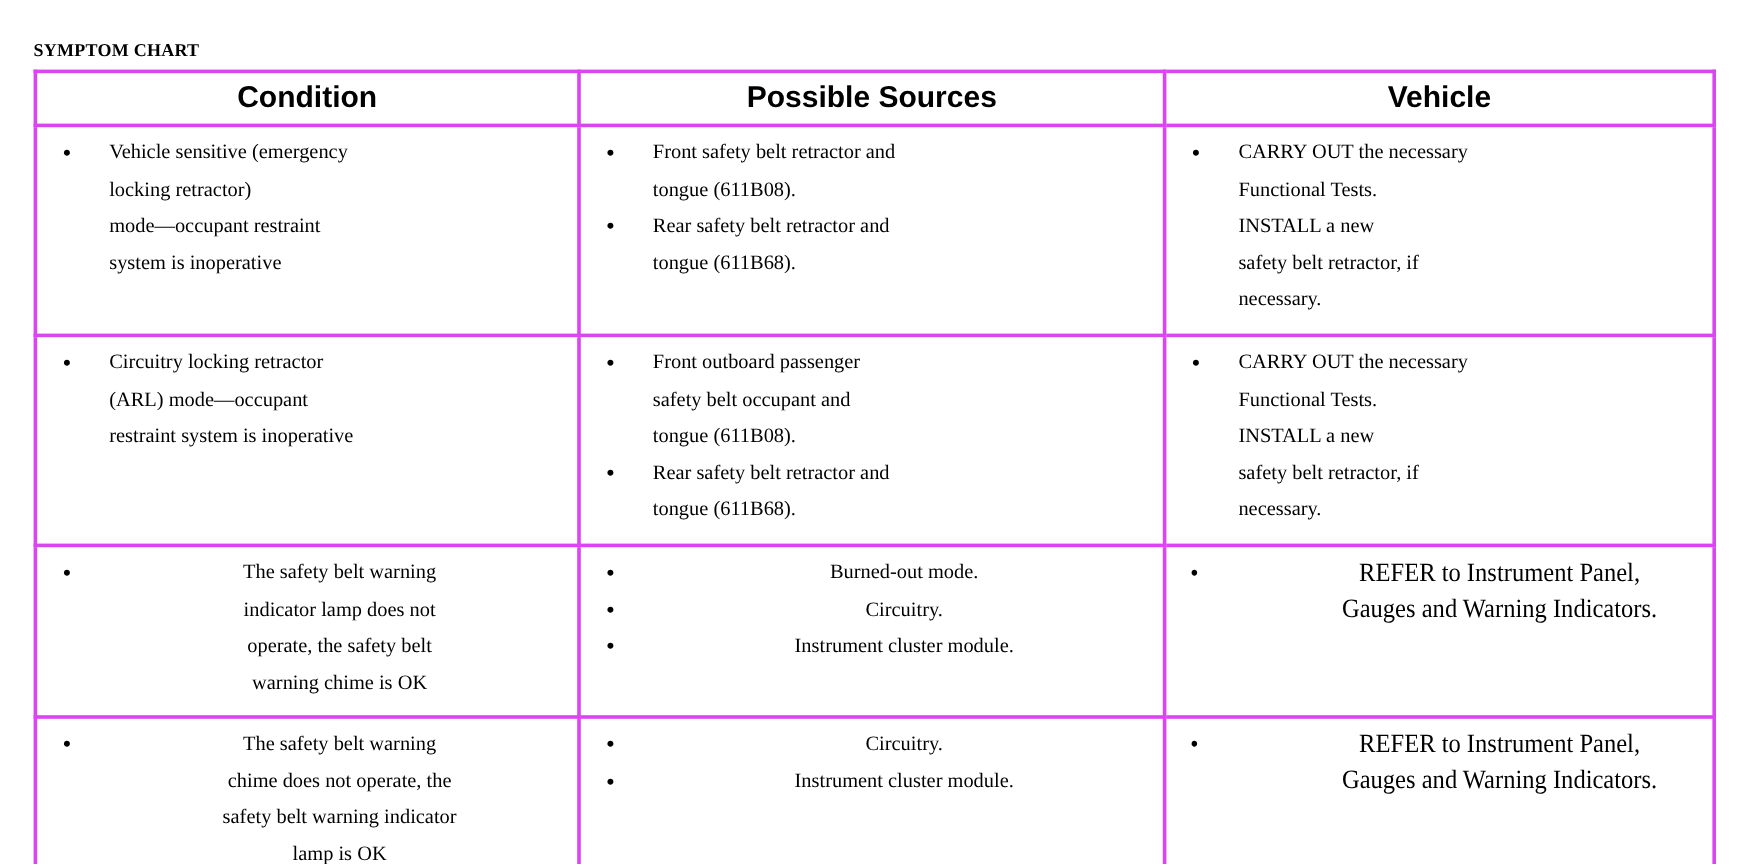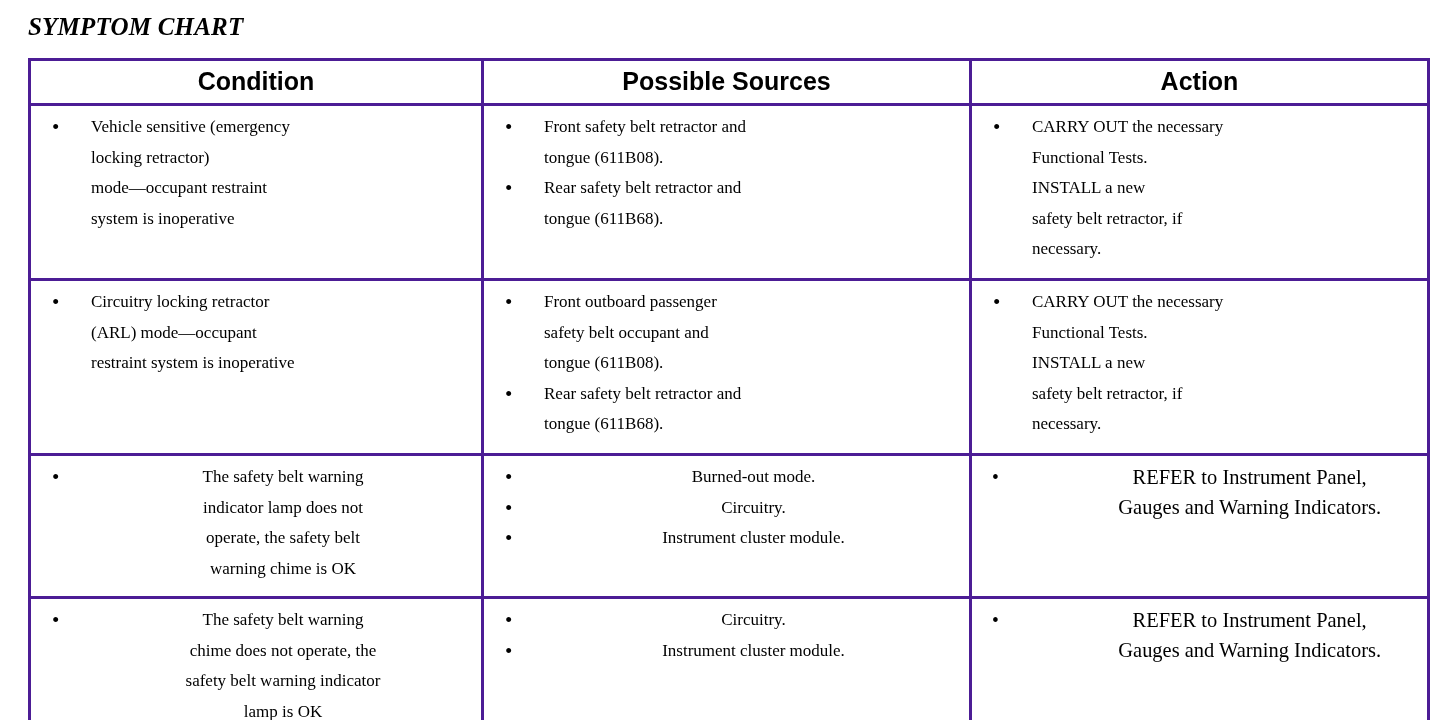--- a/index.html
+++ b/index.html
@@ -19,47 +19,46 @@
   .page {
     position: relative;
     width: 1456px;
     height: 720px;
   }
 
   
   .doc-title {
     position: absolute;
     left: 28px;
-    top: 14px;
+    top: 30px;
     font-family: "Liberation Serif", "DejaVu Serif", serif;
     font-weight: bold;
-    font-size: 25px;
+    font-size: 15px;
     letter-spacing: 0.2px;
     line-height: 26px;
     white-space: nowrap;
-    font-style: italic;
   }
 
   
   .symptom-table {
     position: absolute;
     left: 28px;
     top: 58px;
     width: 1399px;      
     border-collapse: collapse;
     table-layout: fixed;
     border: 3px solid #000;
   }
   .symptom-table col.c-condition { width: 453px; }
   .symptom-table col.c-sources   { width: 488px; }
   .symptom-table col.c-action    { width: 458px; }
 
   .symptom-table th,
   .symptom-table td {
-    border: 3px solid #4c1d95;
+    border: 3px solid #d946ef;
     vertical-align: top;
     padding: 0;
   }
 
   
   .symptom-table thead th {
     height: 36px;
     text-align: center;
     vertical-align: middle;
     font-family: "Liberation Sans", "DejaVu Sans", sans-serif;
@@ -117,21 +116,21 @@
   <table class="symptom-table">
     <colgroup>
       <col class="c-condition">
       <col class="c-sources">
       <col class="c-action">
     </colgroup>
     <thead>
       <tr>
         <th>Condition</th>
         <th>Possible Sources</th>
-        <th>Action</th>
+        <th>Vehicle</th>
       </tr>
     </thead>
     <tbody id="table-body">
         <tr class="row-tall">
           <td>
             <ul class="bullets">
               <li>Vehicle sensitive (emergency
 locking retractor)
 mode—occupant restraint
 system is inoperative</li>

